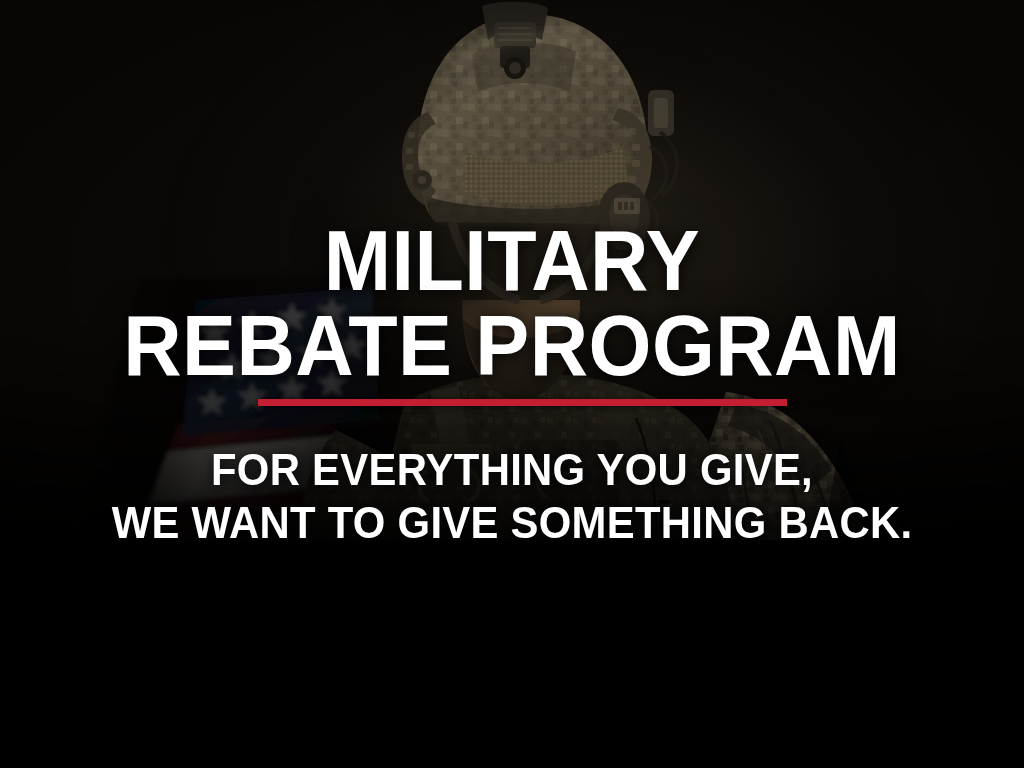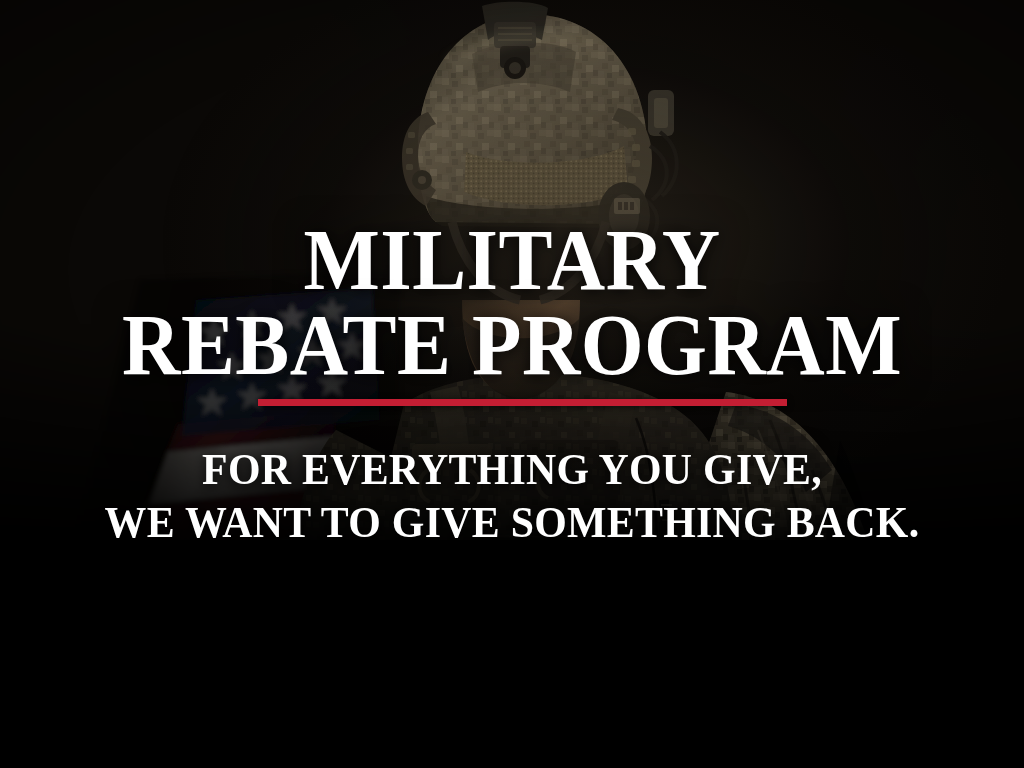--- a/index.html
+++ b/index.html
@@ -4,21 +4,21 @@
 <title>Military Rebate Program</title>
 <style>
   html,body{margin:0;padding:0;background:#000;}
   *{box-sizing:border-box;}
 
   #stage{
     position:relative;
     width:1024px;height:540px;
     overflow:hidden;
     background:#0a0806;
-    font-family:Liberation Serif, serif;
+    font-family:Liberation Sans, sans-serif;
   }
 
   
   .photo{position:absolute;inset:0;overflow:hidden;}
 
   .vignette{
     position:absolute;inset:-10%;
     background:
       radial-gradient(ellipse 48% 62% at 56% 46%, rgba(60,52,40,.55) 0%, rgba(22,19,15,.25) 45%, rgba(0,0,0,0) 72%),
       radial-gradient(ellipse 90% 90% at 50% 50%, rgba(0,0,0,0) 40%, rgba(0,0,0,.85) 100%);

